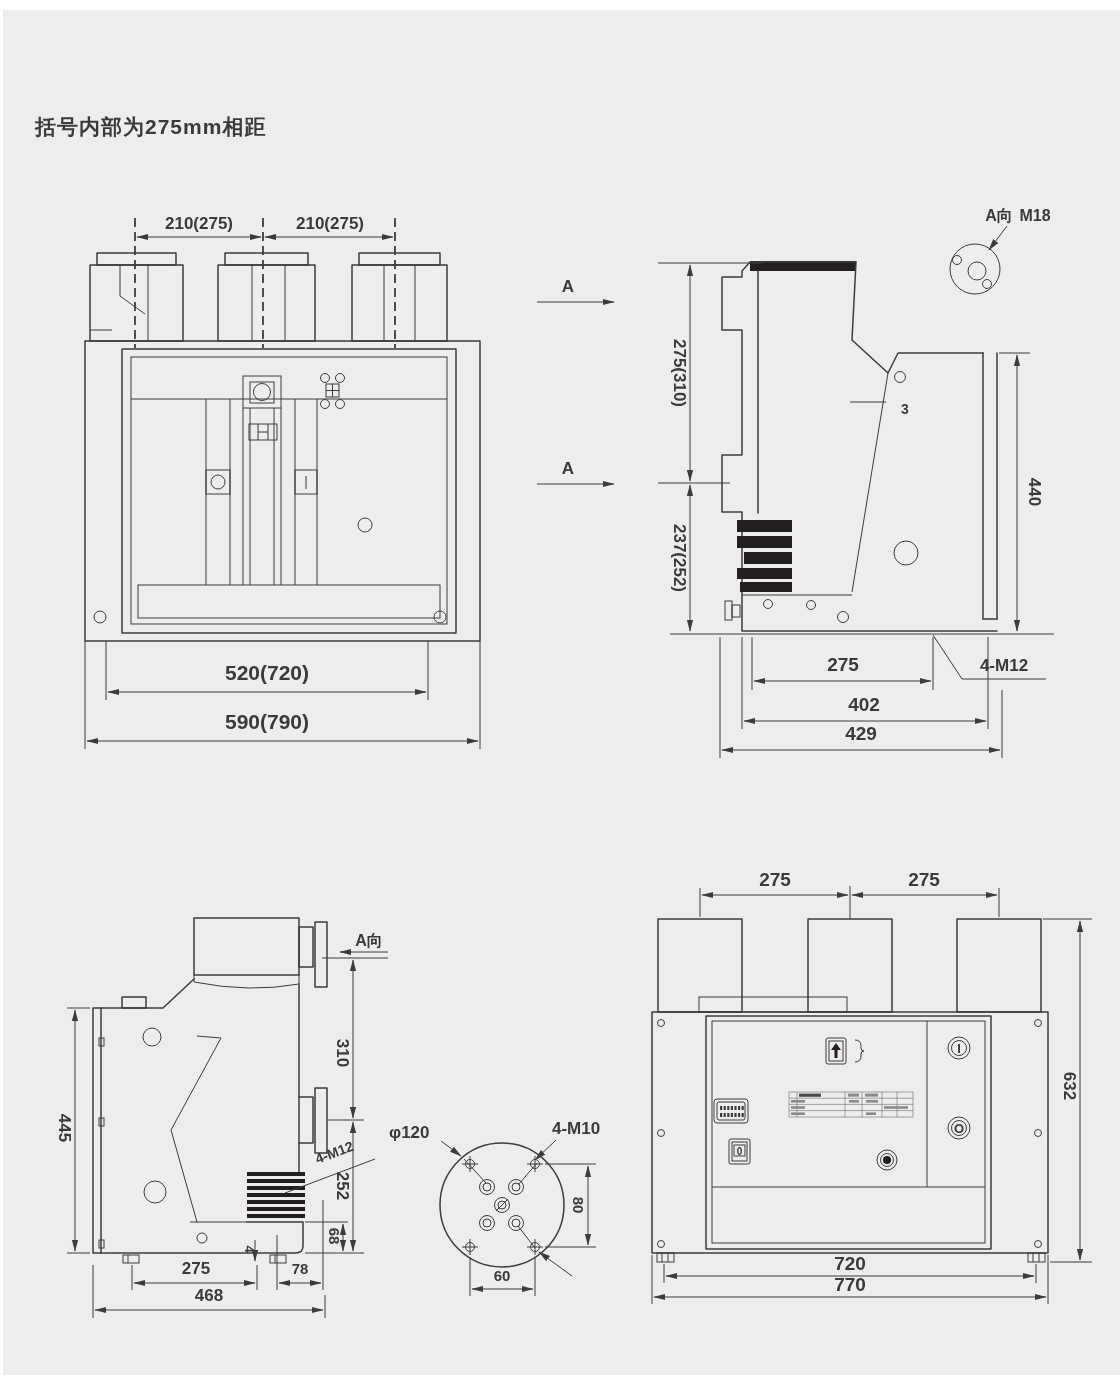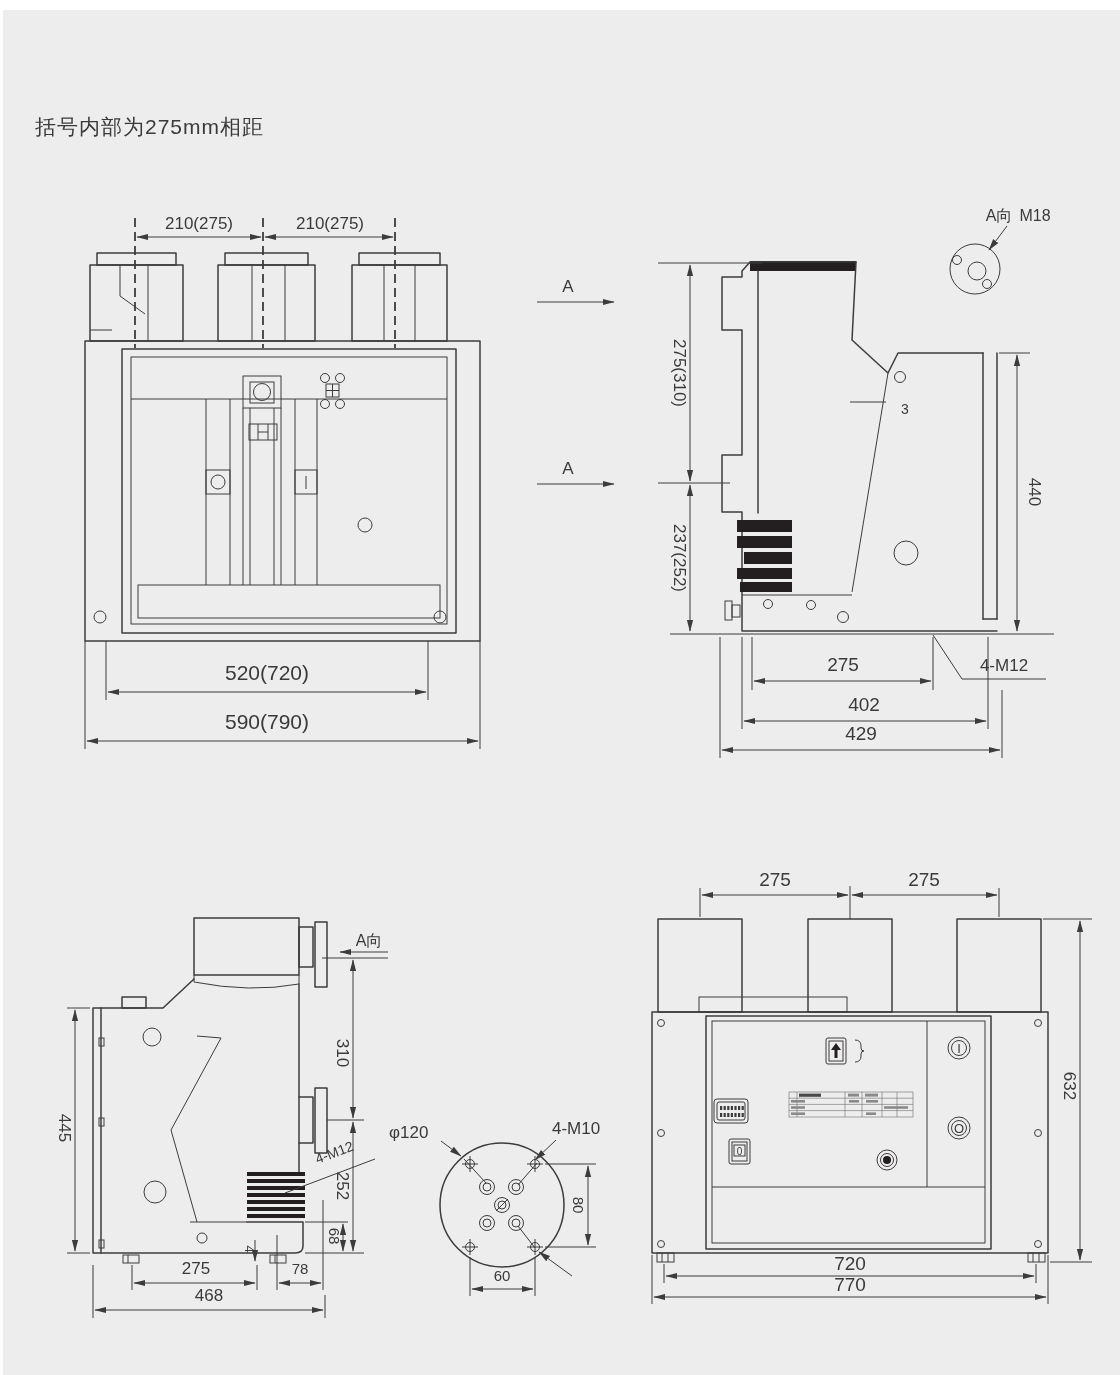--- a/index.html
+++ b/index.html
@@ -1,16 +1,16 @@
 <!DOCTYPE html>
 <html><head>
 <meta charset="utf-8">
 <style>
   html,body{margin:0;padding:0;background:#ffffff;}
-  .stage{position:relative;width:1120px;height:1375px;background:#ffffff;overflow:hidden;}
+  .stage{position:relative;width:1120px;height:1375px;background:#ffffff;overflow:hidden;font-weight:bold;}
   svg{display:block;}
   .ln{stroke:#3c3c3c;stroke-width:1.5;fill:none;stroke-linejoin:round;stroke-linecap:round;}
   .tn{stroke:#3c3c3c;stroke-width:1;fill:none;}
   .dim{stroke:#3c3c3c;stroke-width:1;fill:none;}
   .cl{stroke:#3c3c3c;stroke-width:1.8;fill:none;stroke-dasharray:9 5;}
   .blk{fill:#231e1f;stroke:none;}
   .np{stroke:#6d6d6d;stroke-width:.6;fill:none;}
   text{fill:#3a3a3a;font-family:"Liberation Sans","DejaVu Sans",sans-serif;}
   .f13{font-size:13px;} .f14{font-size:14px;} .f15{font-size:15px;}
   .f16{font-size:16px;} .f17{font-size:17px;} .f19{font-size:19px;}

